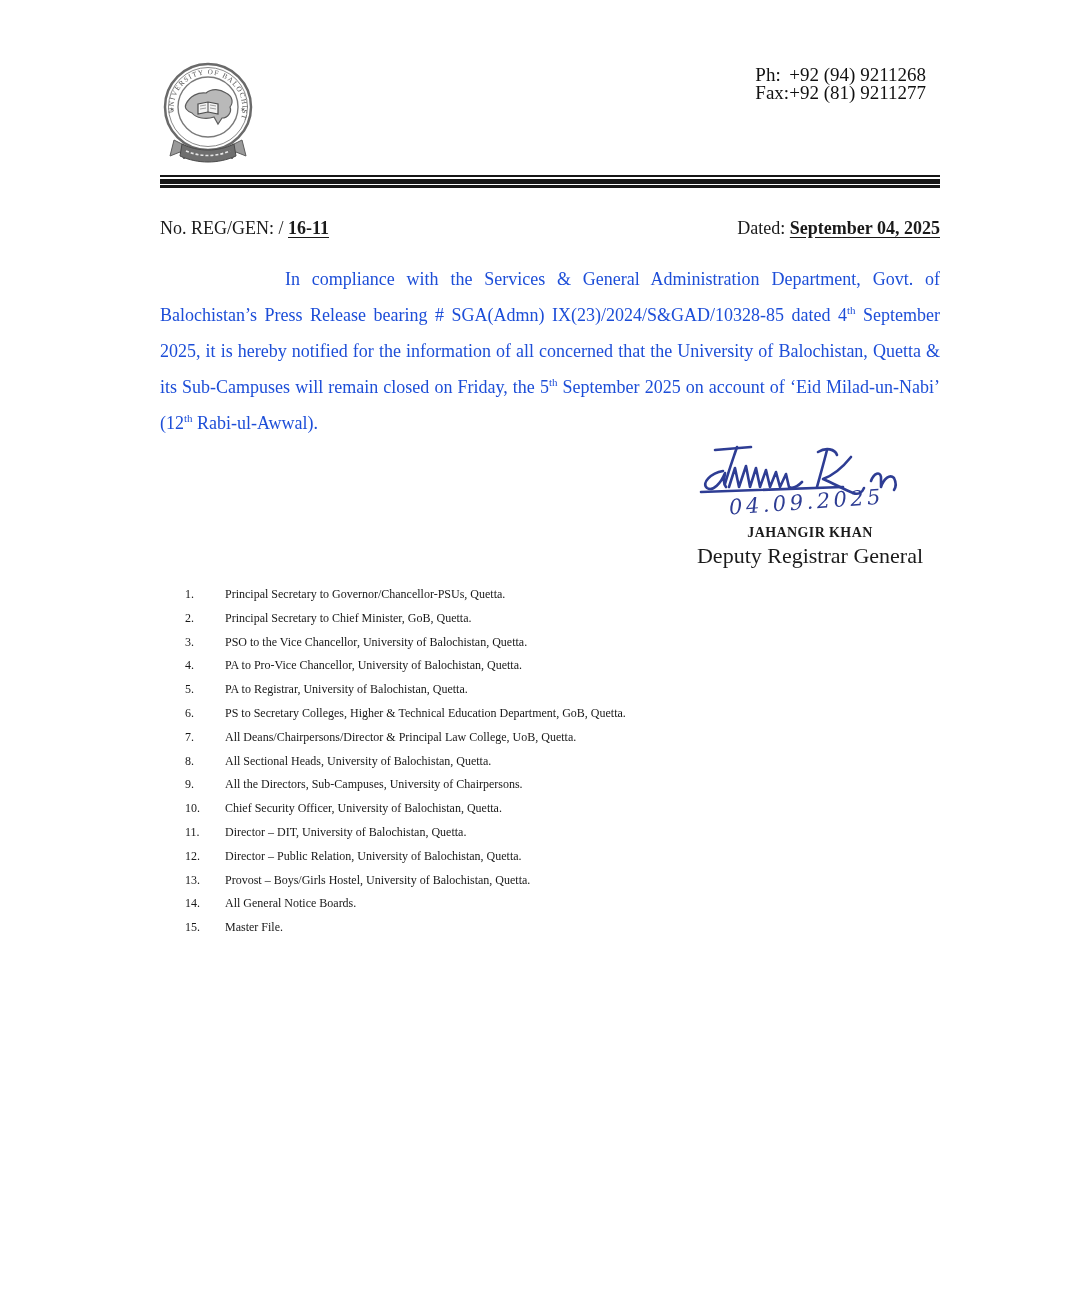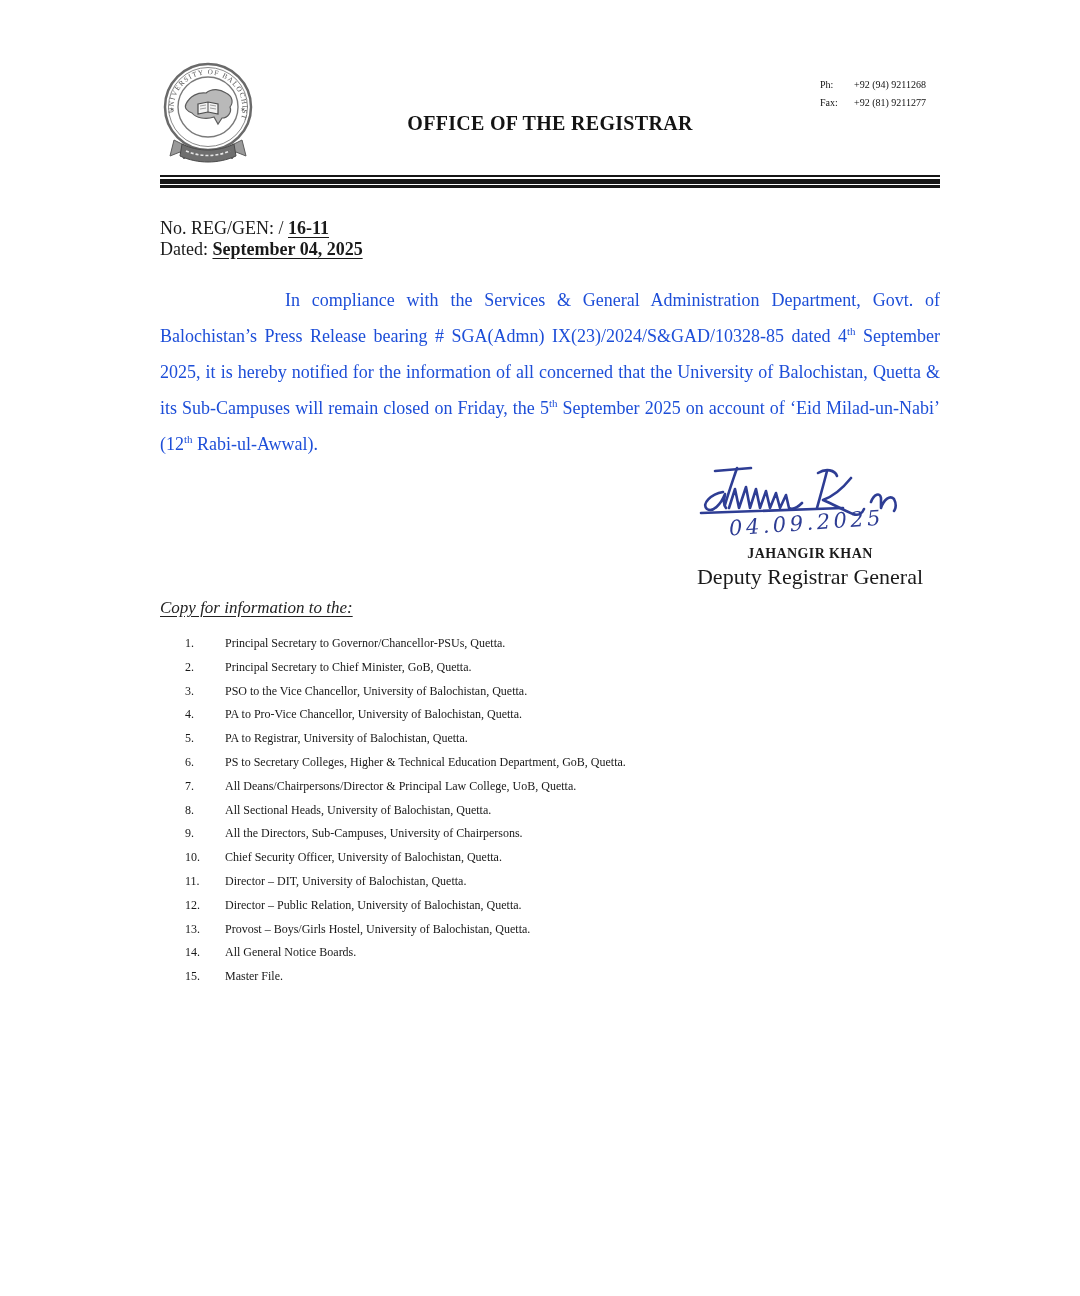--- a/index.html
+++ b/index.html
@@ -13,22 +13,22 @@
     margin: 0 auto;
     background: #ffffff;
     padding: 60px 140px 0 160px;
     overflow: hidden;
   }
 
   
   .letterhead { position: relative; height: 105px; }
   .seal { position: absolute; left: 0; top: 2px; width: 96px; height: 104px; }
   .contact {
-    position: absolute; right: 14px; top: 16px;
-    font-size: 10px; line-height: 18px; color: #111;
+    position: absolute; right: 14px; top: 6px;
+    font-size: 19px; line-height: 18px; color: #111;
   }
   .contact .row { display: flex; }
   .contact .lbl { width: 34px; }
   .org { text-align: center; padding-top: 50px; }
   .org-line1 {
     font-size: 22px; font-weight: bold; letter-spacing: 0.3px; color: #131313;
   }
   .org-line2 {
     font-size: 20px; font-weight: bold; letter-spacing: 0.3px; color: #131313;
     margin-top: 2px;
@@ -40,21 +40,20 @@
     border-top: 2px solid #161616;
     border-bottom: 3px solid #161616;
     background: linear-gradient(#161616, #161616) center / 100% 5px no-repeat;
   }
 
   
   .ref-row {
     margin-top: 30px;
     display: flex; justify-content: space-between;
     font-size: 18px;
-    flex-direction: column;
   }
   .u-bold {
     font-weight: bold;
     text-decoration: underline;
     text-underline-offset: 3px;
   }
 
   
   .notif-title {
     margin-top: 26px;
@@ -150,21 +149,20 @@
         <span class="lbl">Ph:</span>
         <span>+92 (94) 9211268</span>
       </div>
       <div class="row">
         <span class="lbl">Fax:</span>
         <span>+92 (81) 9211277</span>
       </div>
     </div>
 
     <div class="org">
-      <div class="org-line2">OFFICE OF THE REGISTRAR</div>
     </div>
   </div>
 
   <div class="rule"></div>
 
   <div class="ref-row">
     <div><span>No. REG/GEN: / </span><span class="u-bold">16-11</span></div>
     <div><span>Dated: </span><span class="u-bold">September 04, 2025</span></div>
   </div>
 
@@ -191,23 +189,20 @@
 
           <path d="M186 38 C189 30 195 28 196 34 L196 44 C199 35 205 31 209 35 C211 39 211 44 209 47"></path>
         </g>
         <text x="122" y="66" transform="rotate(-4 122 66)" text-anchor="middle" font-family="DejaVu Serif, serif" font-style="italic" font-size="21" letter-spacing="3.5" fill="#2e3d94">04.09.2025</text>
       </svg>
       <div class="sig-name">JAHANGIR KHAN</div>
       <div class="sig-title">Deputy Registrar General</div>
     </div>
   </div>
 
-  <div>
-    <span class="cc-heading">Copy for information to the:</span>
-  </div>
 
   <ol class="cc-list">
     <li>Principal Secretary to Governor/Chancellor-PSUs, Quetta.</li>
     <li>Principal Secretary to Chief Minister, GoB, Quetta.</li>
     <li>PSO to the Vice Chancellor, University of Balochistan, Quetta.</li>
     <li>PA to Pro-Vice Chancellor, University of Balochistan, Quetta.</li>
     <li>PA to Registrar, University of Balochistan, Quetta.</li>
     <li>PS to Secretary Colleges, Higher &amp; Technical Education Department, GoB, Quetta.</li>
     <li>All Deans/Chairpersons/Director &amp; Principal Law College, UoB, Quetta.</li>
     <li>All Sectional Heads, University of Balochistan, Quetta.</li>

